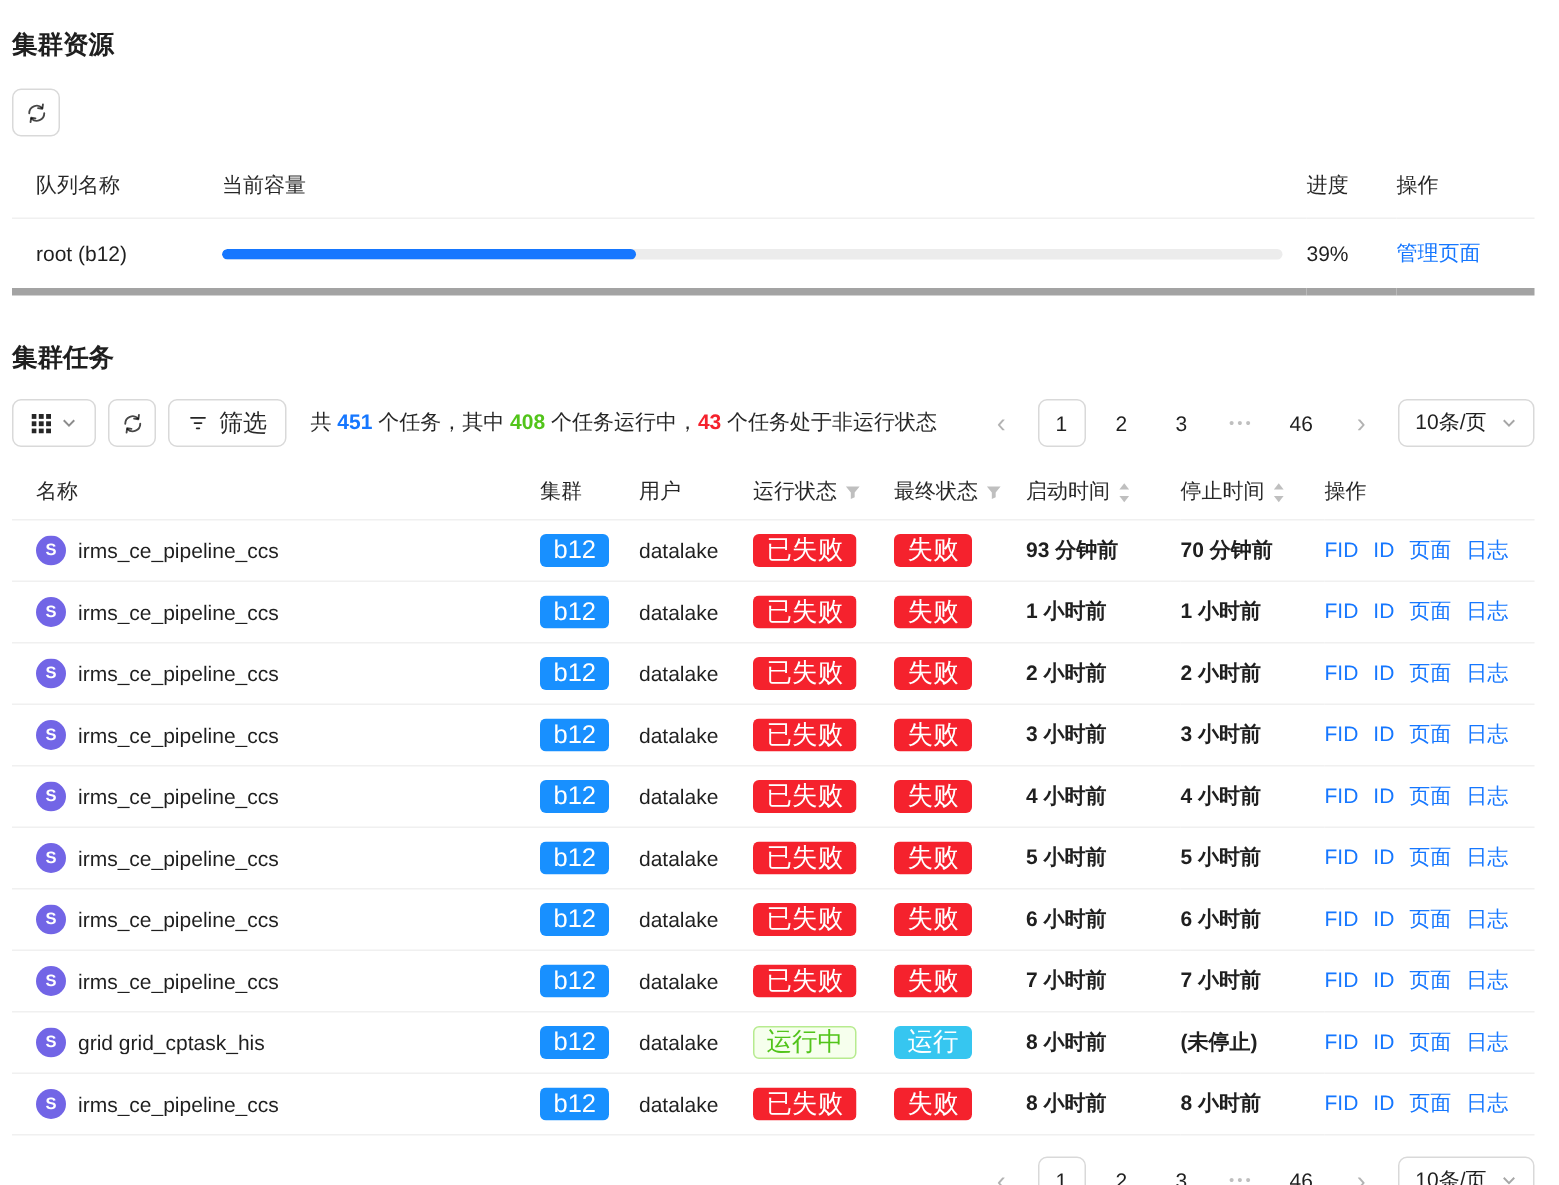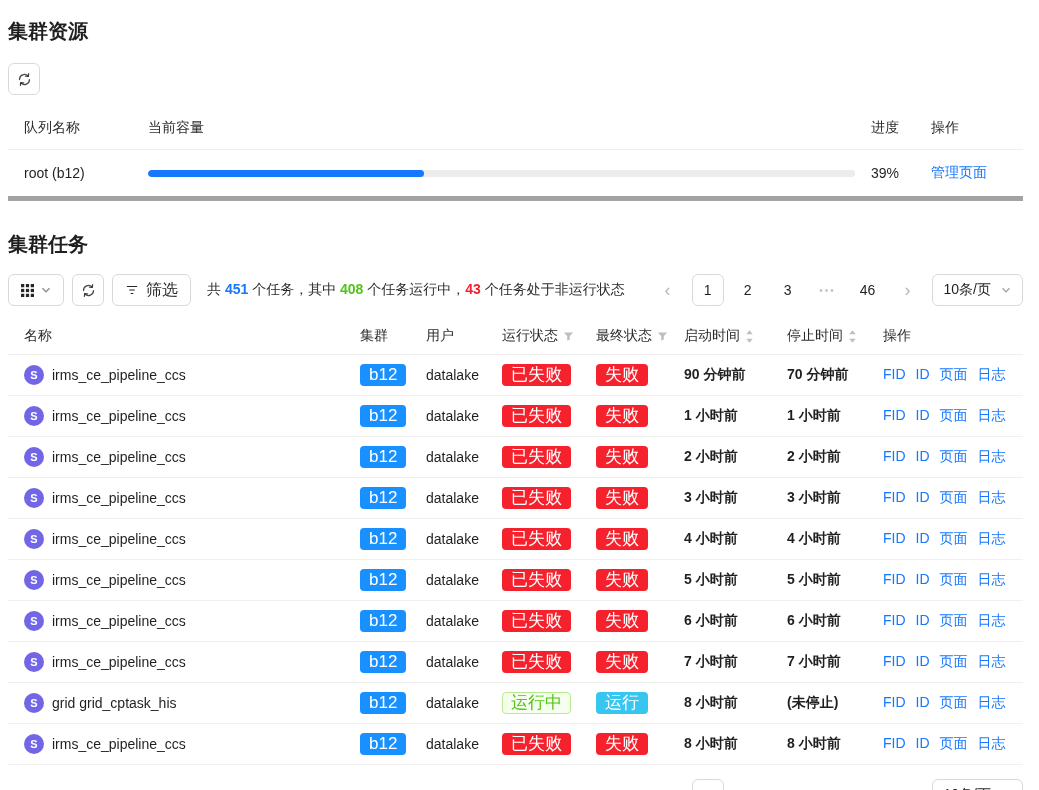--- a/index.html
+++ b/index.html
@@ -12,21 +12,21 @@
     --processing-cyan:#36c6f0;
     --avatar-purple:#7265e6;
   }
   *{box-sizing:border-box}
   html,body{margin:0;padding:0}
   body{
     width:1039px;background:#fff;color:rgba(0,0,0,.88);
     font-family:"Liberation Sans","DejaVu Sans",sans-serif;font-size:14px;
   }
   .page{padding:10px 16px 20px 8px}
-  .section-title{font-size:20px;font-weight:700;margin:8px 0 0;color:rgba(0,0,0,.88)}
+  .section-title{font-size:17px;font-weight:700;margin:8px 0 0;color:rgba(0,0,0,.88)}
   .tasks-title{margin-top:30px}
   .res-toolbar{margin:18px 0 12px}
   .icon-btn{
     width:32px;height:32px;border:1px solid #d9d9d9;border-radius:6px;background:#fff;
     display:inline-flex;align-items:center;justify-content:center;cursor:pointer;color:rgba(0,0,0,.72);padding:0;
   }
   .btn{
     height:32px;border:1px solid #d9d9d9;border-radius:6px;background:#fff;color:rgba(0,0,0,.85);
     display:inline-flex;align-items:center;gap:7px;padding:0 12px;cursor:pointer;font-size:16px;
     font-family:inherit;
@@ -246,21 +246,21 @@
     <td>
       <div class="name-wrap">
         <span class="avatar">S</span>
         <span class="task-name">irms_ce_pipeline_ccs</span>
       </div>
     </td>
     <td><span class="tag tag-cluster">b12</span></td>
     <td>datalake</td>
     <td><span class="tag tag-error">已失败</span></td>
     <td><span class="tag tag-error">失败</span></td>
-    <td class="time">90 分钟前</td>
+    <td class="time">93 分钟前</td>
     <td class="time">70 分钟前</td>
     <td class="ops"><a class="link op-link">FID</a><a class="link op-link">ID</a><a class="link op-link">页面</a><a class="link op-link">日志</a></td>
   </tr>
         <tr class="task-row">
     <td>
       <div class="name-wrap">
         <span class="avatar">S</span>
         <span class="task-name">irms_ce_pipeline_ccs</span>
       </div>
     </td>

